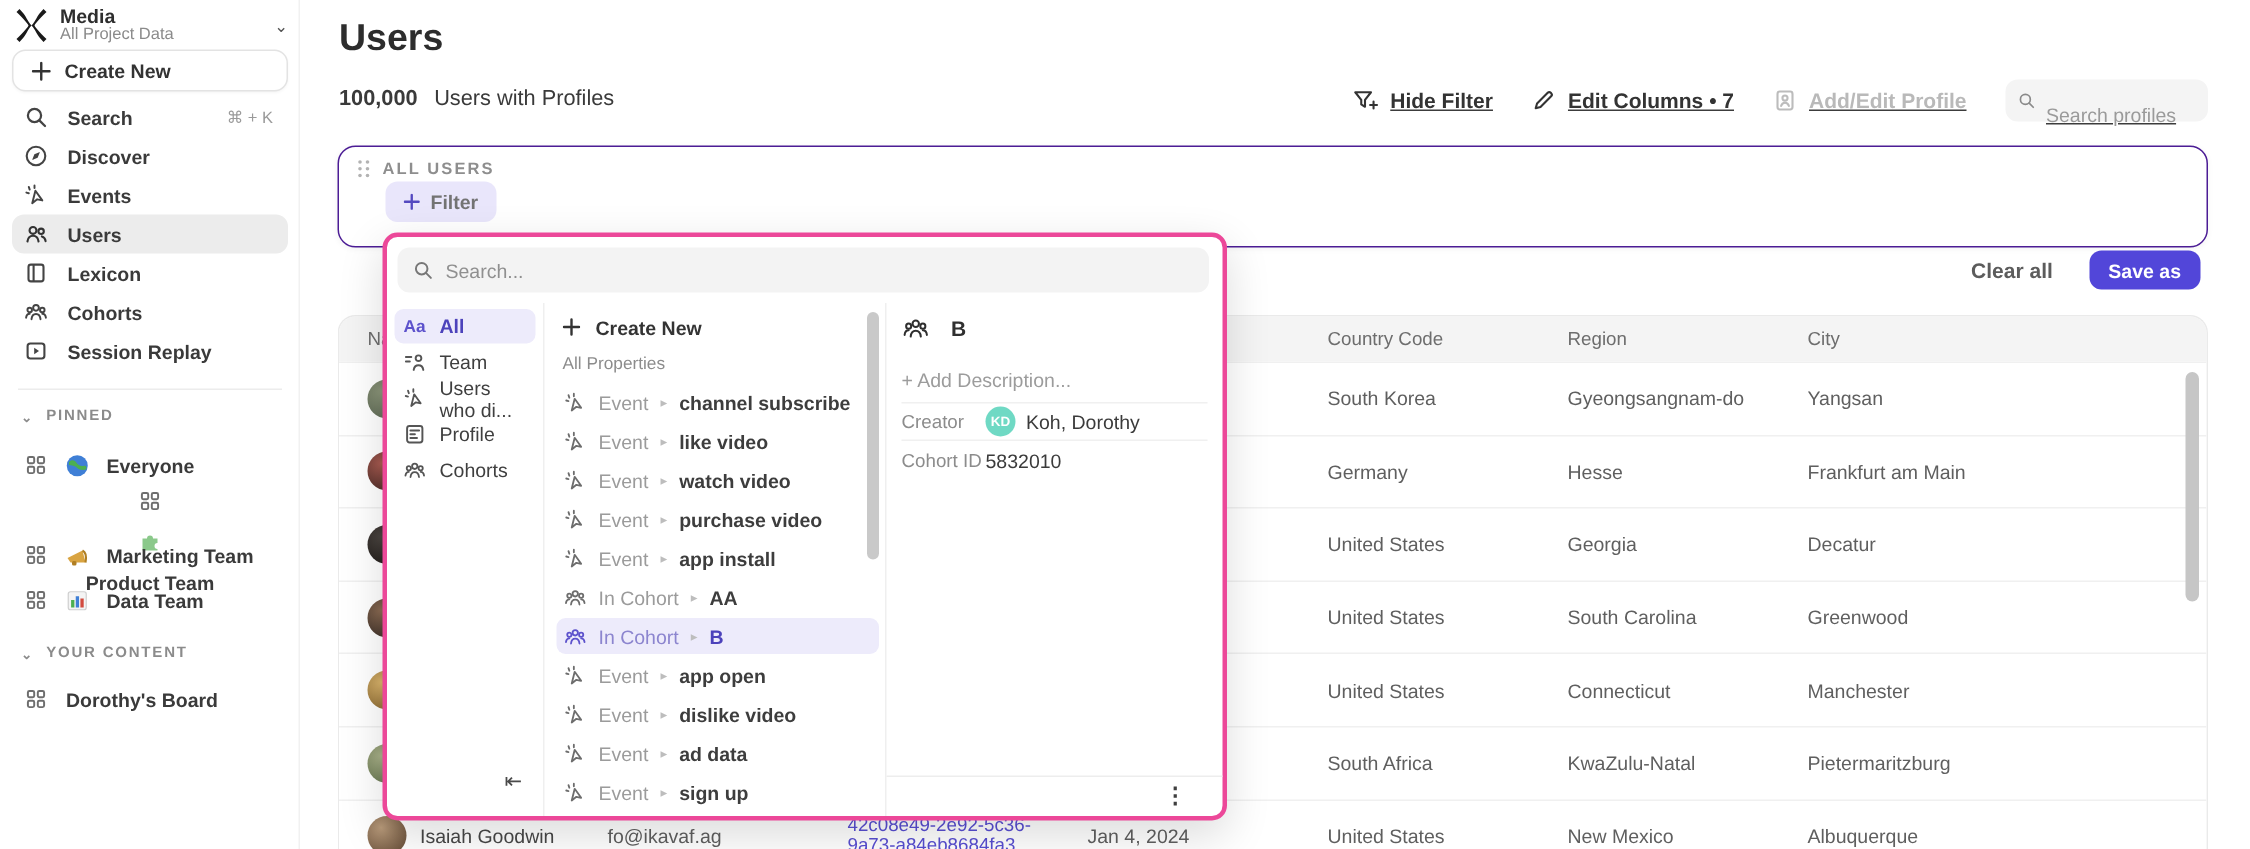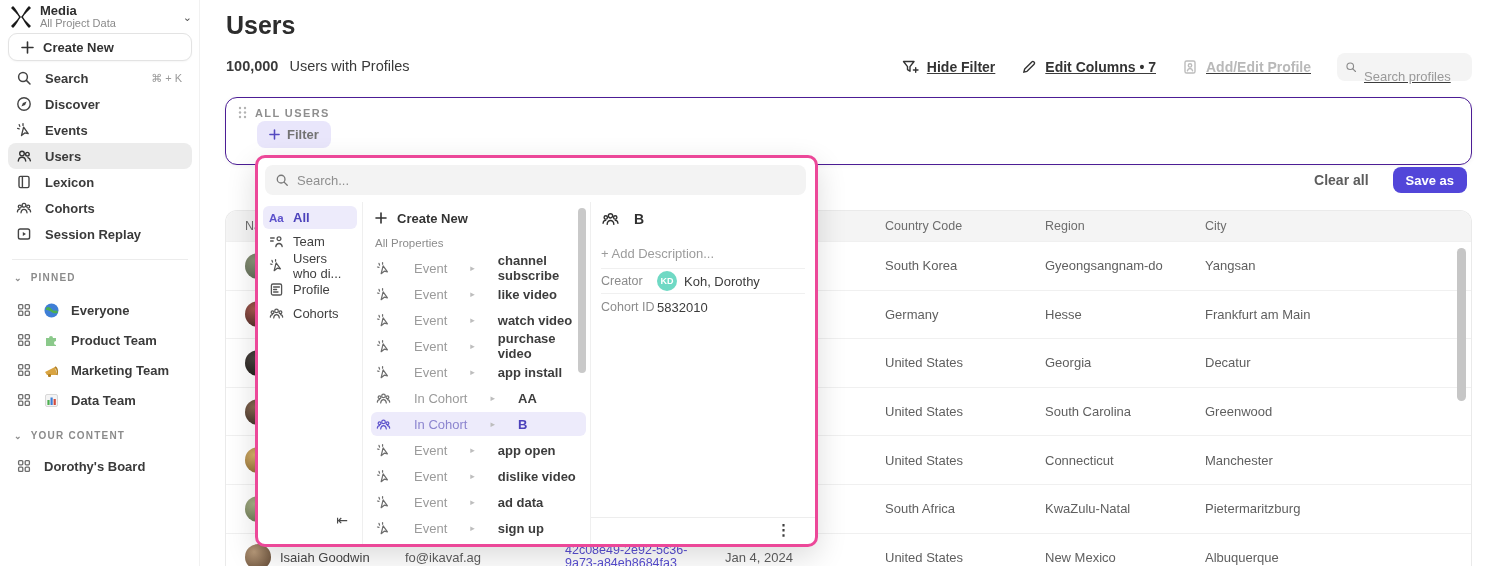--- a/index.html
+++ b/index.html
@@ -78,21 +78,21 @@
   .dd-rail { width:105px; border-right:1px solid #efefef; padding:4px 5px; position:relative; }
   .rail-item { height:23px; margin-bottom:1px; border-radius:6px; display:flex; align-items:center; padding:0 6px; gap:9px; font-size:13px; color:#3f3f3f; cursor:pointer; }
   .rail-item.selected { background:#edebfb; color:#4c42bb; font-weight:700; }
   .rail-icon { width:15px; height:15px; flex:0 0 auto; }
   .rail-aa { font-size:11.5px; font-weight:700; color:#4f4f4f; width:15px; }
   .rail-item.selected .rail-aa { color:#5d52cc; }
   .collapse-btn { position:absolute; right:14px; bottom:16px; font-size:14px; color:#4a4a4a; cursor:pointer; }
   .dd-mid { width:228px; border-right:1px solid #efefef; padding:4px 4px 0 8px; position:relative; }
   .mid-create { height:24px; display:flex; align-items:center; gap:10px; font-size:13px; font-weight:700; color:#343434; padding-left:4px; cursor:pointer; }
   .mid-section { margin:7px 0 7px 4px; font-size:11.5px; color:#8c8c8c; }
-  .prop-item { height:24px; margin-bottom:2px; border-radius:6px; display:flex; align-items:center; gap:23px; padding:0 5px; cursor:pointer; }
+  .prop-item { height:24px; margin-bottom:2px; border-radius:6px; display:flex; align-items:center; gap:8px; padding:0 5px; cursor:pointer; }
   .prop-item .pprefix { font-size:13px; color:#9b9b9b; }
   .prop-item .parrow { font-size:9px; color:#bdbdbd; }
   .prop-item .pname { font-size:13px; font-weight:700; color:#3d3d3d; }
   .prop-item.hl { background:#edebfb; }
   .prop-item.hl .pprefix { color:#8c85cf; }
   .prop-item.hl .pname { color:#4c42bb; }
   .picon { width:15px; height:15px; flex:0 0 auto; }
   .mid-scroll { position:absolute; right:4px; top:6px; width:8px; height:165px; border-radius:4px; background:#c9c9c9; }
   .dd-detail { flex:1; position:relative; padding-left:10px; }
   .detail-title { position:absolute; left:10px; top:8px; display:flex; align-items:center; gap:14px; }
@@ -201,21 +201,21 @@
           <rect x="9.2" y="2.6" width="4.2" height="4.2" rx="1"></rect>
           <rect x="2.6" y="9.2" width="4.2" height="4.2" rx="1"></rect>
           <rect x="9.2" y="9.2" width="4.2" height="4.2" rx="1"></rect>
         </svg>
       <svg class="mini-emoji" viewBox="0 0 15 15">
           <circle cx="7.5" cy="7.5" r="7" fill="#3f7fd6"></circle>
           <path d="M2 5c2-2 4-1 5 .5S9.5 8 12 7.5c1.5-.3 2 1 1.5 2.5-2 .5-4.5.5-6-1S3.5 7 2 7Z" fill="#4caf50"></path>
         </svg>
       <span class="plabel">Everyone</span>
     </div>
-    <div class="pin-item" style="top:326px;">
+    <div class="pin-item" style="top:326px;flex-direction:column;">
       <svg class="nicon" viewBox="0 0 16 16" fill="none" stroke="#6d6d6d" stroke-width="1.3">
           <rect x="2.6" y="2.6" width="4.2" height="4.2" rx="1"></rect>
           <rect x="9.2" y="2.6" width="4.2" height="4.2" rx="1"></rect>
           <rect x="2.6" y="9.2" width="4.2" height="4.2" rx="1"></rect>
           <rect x="9.2" y="9.2" width="4.2" height="4.2" rx="1"></rect>
         </svg>
       <svg class="mini-emoji" viewBox="0 0 15 15">
           <path d="M2 5h3a2 2 0 1 1 4 0h3v3a2 2 0 1 0 0 4v1H2Z" fill="#8bc98b"></path>
         </svg>
       <span class="plabel">Product Team</span>

